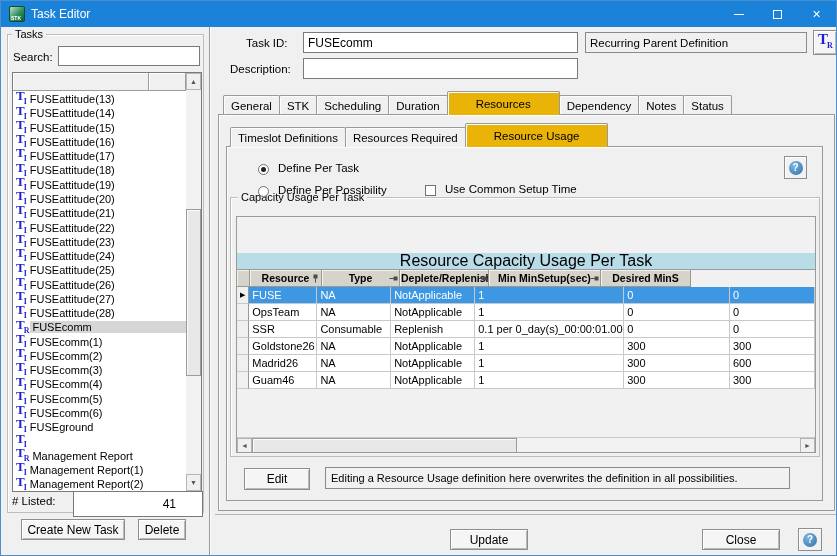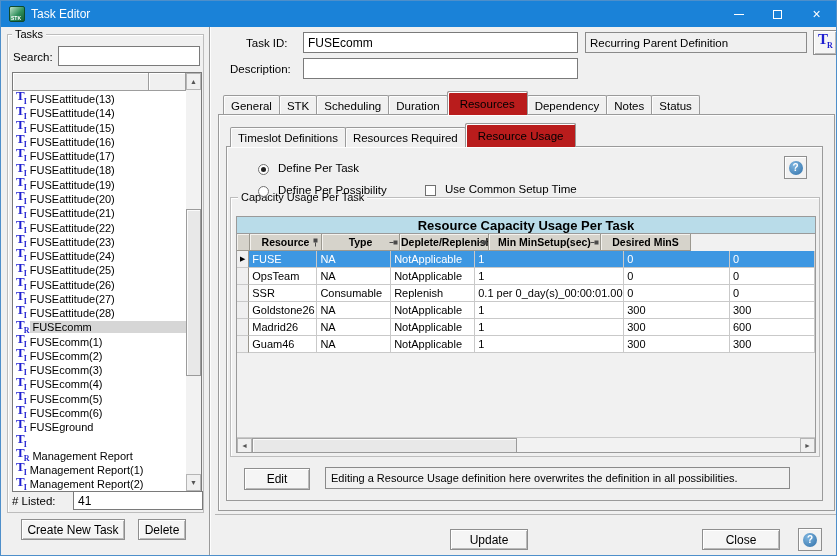--- a/index.html
+++ b/index.html
@@ -49,38 +49,38 @@
   .sb-btn { background:#f0f0f0; border:1px solid #b5b5b5; color:#555;
     display:flex; align-items:center; justify-content:center; font-size:7px; line-height:1; }
   .sb-thumb { background:#e8e8e8; border:1px solid #9b9b9b; box-shadow:inset 1px 1px 0 #fbfbfb; }
 
   
   .tabstrip { display:flex; align-items:flex-end; }
   .tab { height:20px; padding:0 7px; display:flex; align-items:center;
     background:#f0f0f0; border:1px solid #9a9a9a; border-bottom:none;
     border-top-left-radius:2px; border-top-right-radius:2px; margin-right:-1px;
     font-size:11.5px; position:relative; box-shadow:inset 1px 1px 0 #fdfdfd; }
-  .tab.active { height:24px; z-index:5; padding:0 12px; background:#b91c1c; }
+  .tab.active { height:24px; z-index:5; padding:0 28px; background:#eab308; }
   .tabpage { background:#f0f0f0; border:1px solid #9a9a9a; box-shadow:inset 1px 1px 0 #fdfdfd; }
 
   
   .radio { width:11px; height:11px; border-radius:50%; border:1px solid #707070; background:#fff; position:relative; }
   .radio.checked::after { content:""; position:absolute; left:2px; top:2px; width:5px; height:5px; border-radius:50%; background:#222; }
   .checkbox { width:11px; height:11px; border:1px solid #707070; background:#fff; }
 
   .helpbtn { background:#f2f2f2; border:1px solid #8e8e8e; box-shadow:inset 1px 1px 0 #fff;
     display:flex; align-items:center; justify-content:center; }
   .helpcircle { width:14px; height:14px; border-radius:50%;
     background:radial-gradient(circle at 35% 30%, #7fb6e0, #2f6fa8); color:#fff;
     font-size:10px; font-weight:bold; display:flex; align-items:center; justify-content:center; }
 
   
   #grid { background:#f1f1f1; border:1px solid #9a9a9a; overflow:hidden; }
-  #grid-title { background:var(--c-gridtitle); font-weight:bold; font-size:13px;
-    display:flex; align-items:center; justify-content:center; border-bottom:1px solid #9a9a9a; }
+  #grid-title { background:var(--c-gridtitle); font-weight:normal; font-size:16px;
+    display:flex; align-items:center; justify-content:center; border-bottom:1px solid #9a9a9a;margin-top:36px; }
   .ghead-row, .grow { display:flex; }
   .ghead-cell { background:var(--c-gridhead); border-right:1px solid #9b988f; border-bottom:1px solid #9b988f;
     box-shadow:inset 1px 1px 0 #f4f2ee; font-weight:bold; font-size:10.5px;
     display:flex; align-items:center; position:relative; overflow:hidden; white-space:nowrap; height:17px; }
   .ghead-cell .hl { flex:1; text-align:center; padding:0 1px; }
   .ghead-cell .pin { position:absolute; right:1px; top:3px; }
   .gcell { border-right:1px solid #c9c9c9; border-bottom:1px solid #c9c9c9; background:#fff;
     font-size:11px; padding:0 3px; display:flex; align-items:center; height:17px;
     overflow:hidden; white-space:nowrap; }
   .gutter { background:#f0f0f0; border-right:1px solid #9b988f; border-bottom:1px solid #c9c9c9;
@@ -240,21 +240,21 @@
       </div>
 
     <div class="vsb" style="position:absolute;right:0;top:0;width:15px;height:100%;">
       <div class="sb-btn" style="position:absolute;top:0;left:0;width:15px;height:17px;">▲</div>
       <div class="sb-thumb" style="position:absolute;top:136px;left:0;width:15px;height:167px;"></div>
       <div class="sb-btn" style="position:absolute;bottom:0;left:0;width:15px;height:17px;">▼</div>
     </div>
   </div>
 
   <span class="abs label" style="left:11px;top:494px;"># Listed:</span>
-  <div class="abs input" style="left:72px;top:490px;width:130px;height:19px;display:flex;align-items:center;padding-right:26px;background:#fff;">
+  <div class="abs input" style="left:72px;top:490px;width:130px;height:26px;display:flex;align-items:center;justify-content:flex-end;padding-right:26px;background:#fff;">
     <span>41</span>
   </div>
 
   <div class="abs btn" style="left:20px;top:518px;width:104px;height:21px;">
     <span>Create New Task</span>
   </div>
   <div class="abs btn" style="left:137px;top:518px;width:48px;height:21px;">
     <span>Delete</span>
   </div>
 

